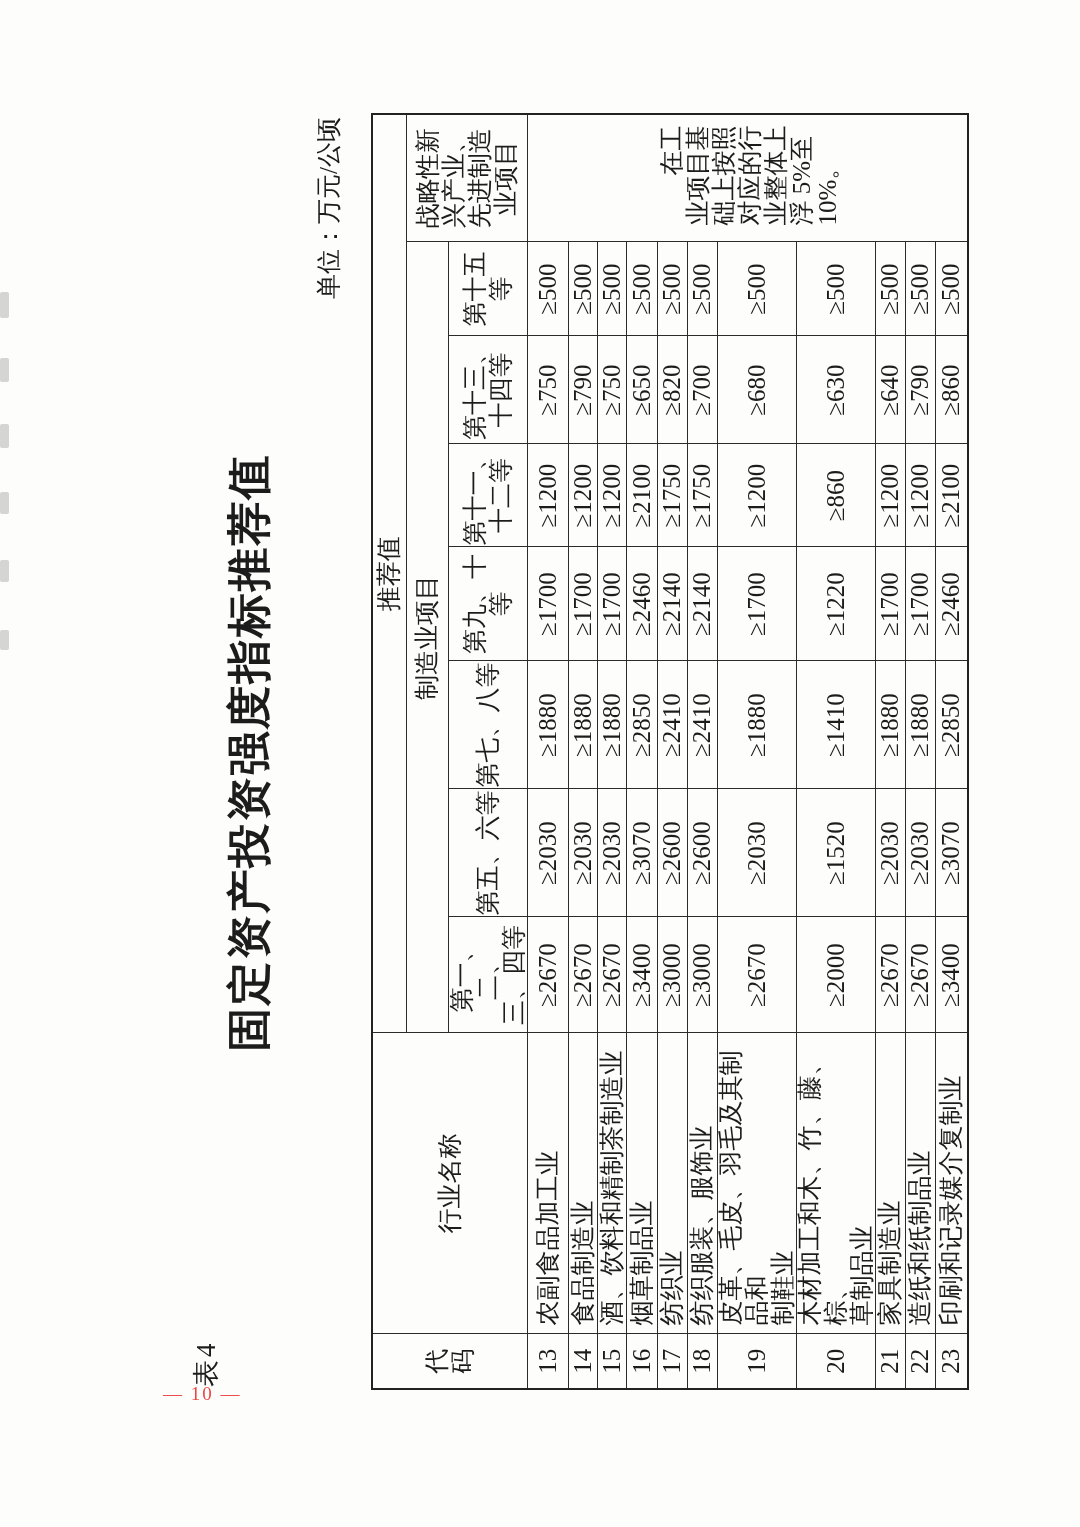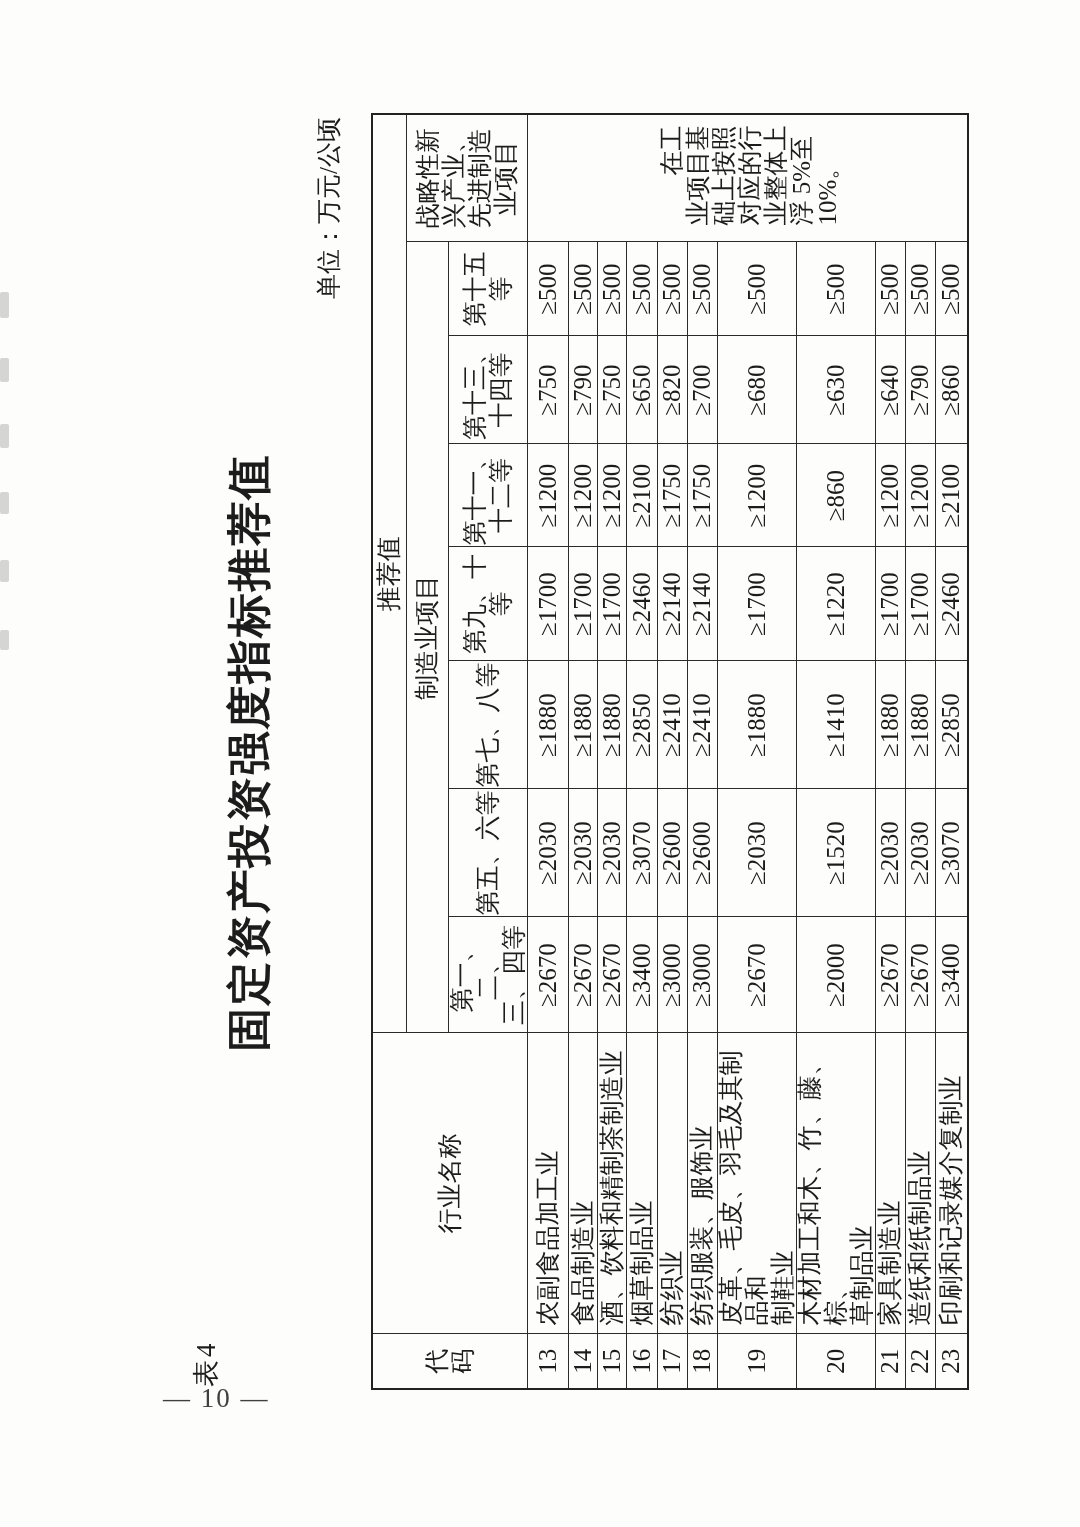--- a/index.html
+++ b/index.html
@@ -55,22 +55,22 @@
   td.val { text-align: center; font-size: 24px; }
   td.code { text-align: center; font-size: 24px; }
   td.note {
     vertical-align: top; text-align: left;
     padding: 5px 8px 0 16px;
     font-size: 25px; line-height: 30px;
     white-space: pre-line;
   }
   .pageno {
     position: absolute; left: 163px; top: 1383px;
-    font-size: 27px; letter-spacing: 2px;
-    color: #404040;
+    font-size: 19px; letter-spacing: 2px;
+    color: #ef4444;
   }
   .smudge {
     position: absolute; left: 0px; width: 9px;
     background: #8a8a8a; opacity: 0.35; border-radius: 2px;
   }
 </style>
 </head>
 <body>
 
 <div class="page">

